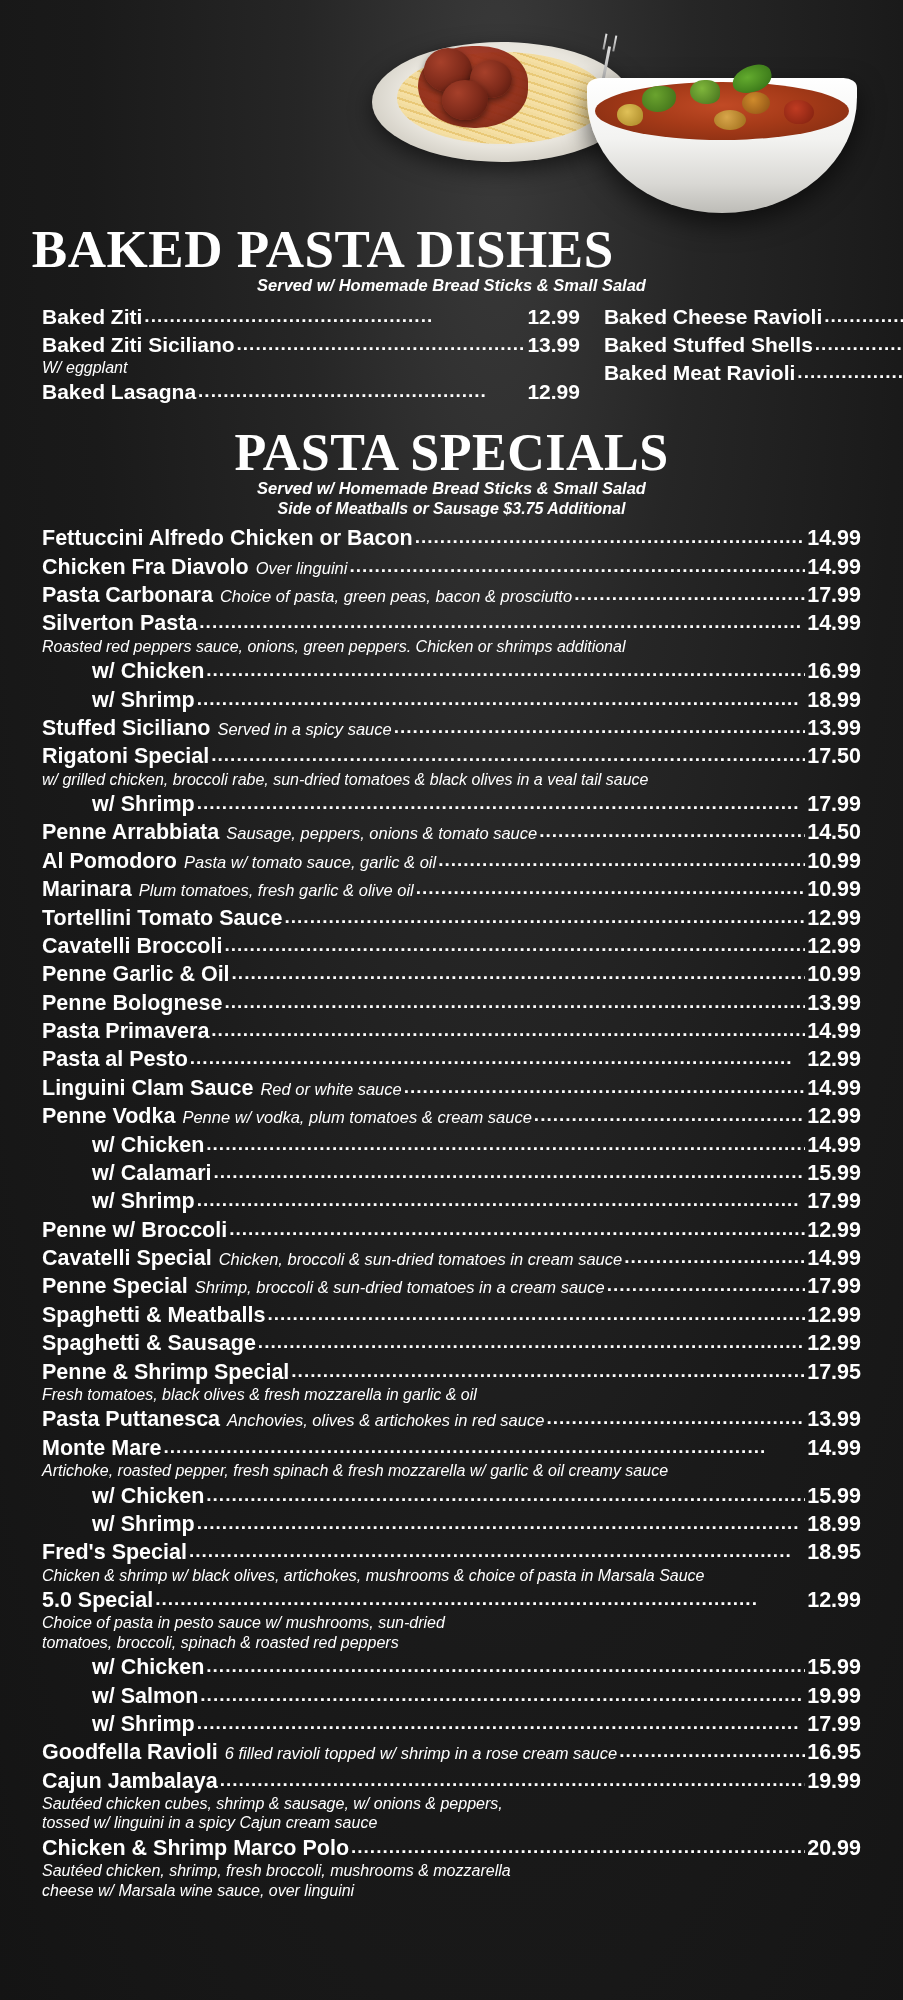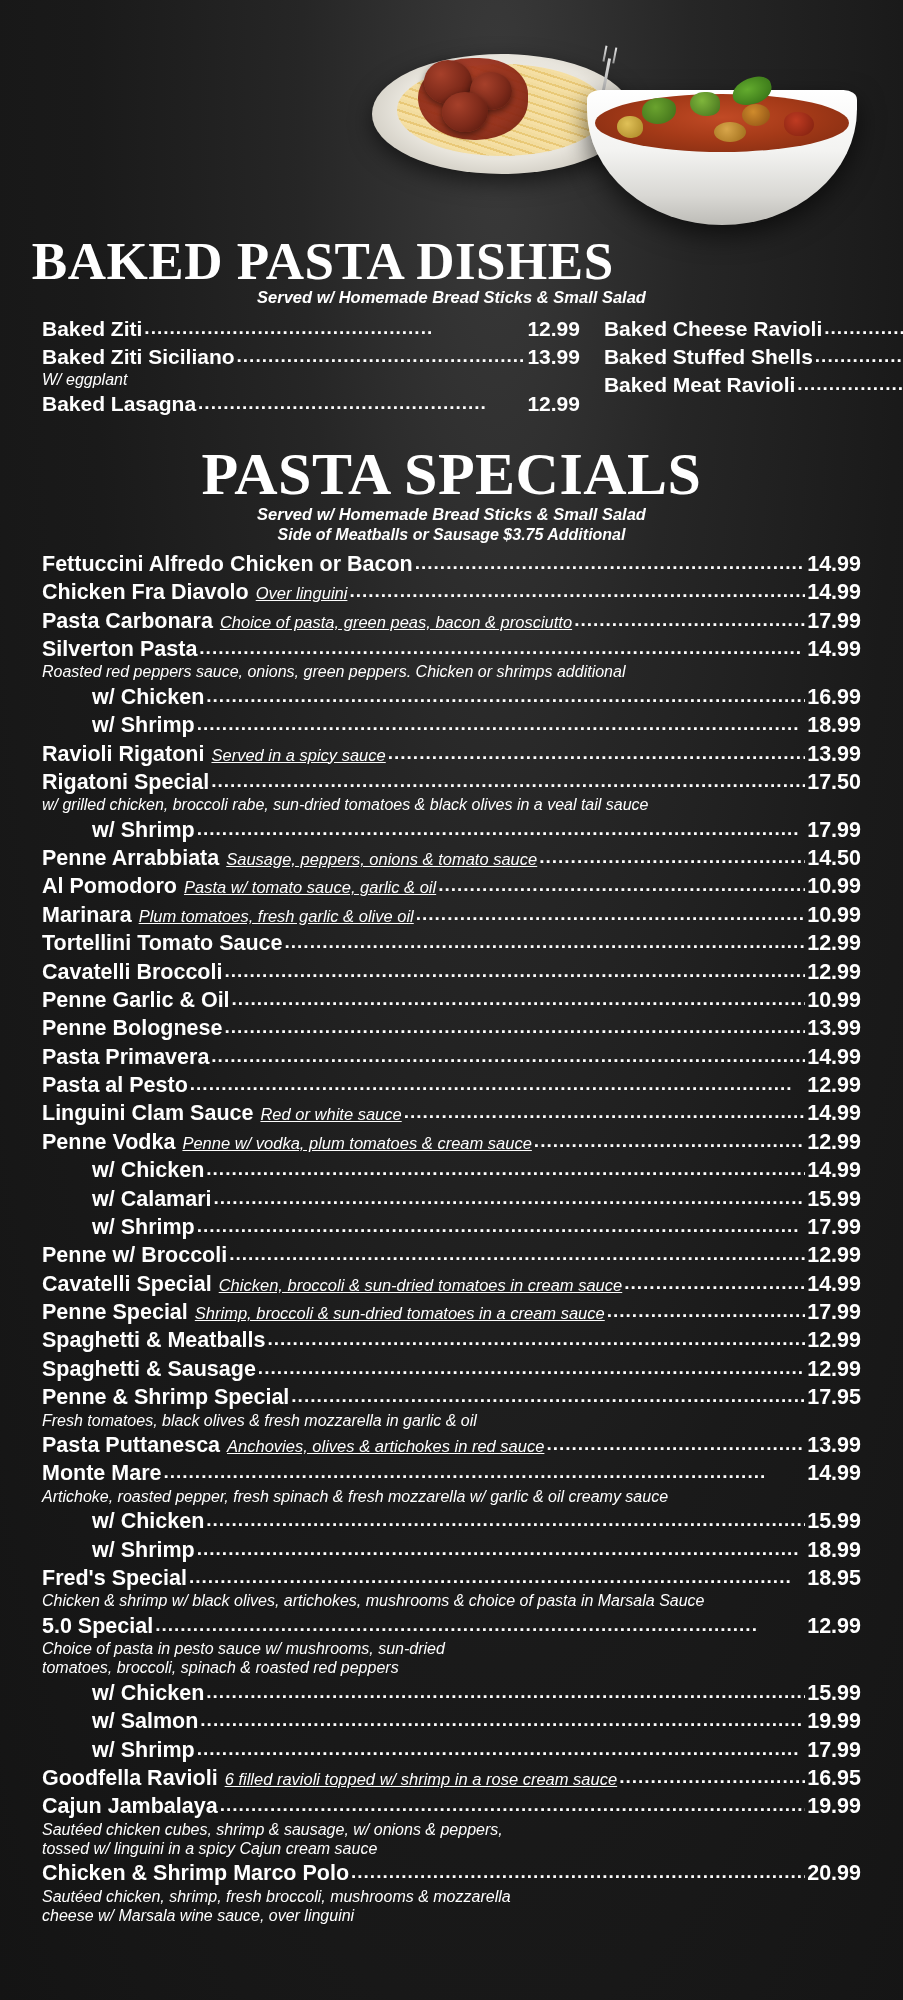--- a/index.html
+++ b/index.html
@@ -10,21 +10,21 @@
     background: #171717;
     color: #ffffff;
     font-family: "Liberation Sans", sans-serif;
     position: relative;
     overflow-x: hidden;
   }
   .page {
     width: 903px;
     min-height: 2000px;
     background: radial-gradient(ellipse at 55% 6%, #3a3a3a 0%, #262626 28%, #1a1a1a 58%, #141414 100%);
-    padding: 12px 42px 20px 42px;
+    padding: 0 42px 20px 42px;
     position: relative;
   }
 
   
   .hero {
     position: relative;
     height: 225px;
   }
   .plate {
     position: absolute;
@@ -111,23 +111,23 @@
     text-align: left;
     line-height: .95;
     margin: 0;
   }
   .title-baked {
     font-size: 52px;
     margin-left: -2px;
     transform: scaleX(1.02);
   }
   .title-specials {
-    font-size: 60px;
+    font-size: 52px;
     text-align: center;
-    margin-top: 28px;
+    margin-top: 22px;
   }
   .subtitle {
     text-align: center;
     font-style: italic;
     font-weight: bold;
     font-size: 16.5px;
     margin: 2px 0 0 0;
   }
   .subtitle.small { font-size: 16px; }
 
@@ -148,21 +148,20 @@
     line-height: 1.32;
     white-space: nowrap;
   }
   .row .nm { flex: 0 0 auto; }
   .row .desc {
     font-weight: normal;
     font-style: italic;
     font-size: 16.5px;
     margin-left: 7px;
     flex: 0 0 auto;
-    text-decoration: underline;
   }
   .row .dots {
     flex: 1 1 auto;
     overflow: hidden;
     margin: 0 2px;
     letter-spacing: 1px;
     font-weight: bold;
     font-size: 19px;
     position: relative;
     top: -2px;
@@ -280,21 +279,21 @@
         <span class="nm">w/ Chicken</span>
         <span class="dots">................................................................................................</span>
         <span class="price">16.99</span>
       </div>
       <div class="row sub-row">
         <span class="nm">w/ Shrimp</span>
         <span class="dots">................................................................................................</span>
         <span class="price">18.99</span>
       </div>
       <div class="row">
-        <span class="nm">Ravioli Rigatoni</span>
+        <span class="nm">Stuffed Siciliano</span>
         <span class="desc">Served in a spicy sauce</span>
         <span class="dots">................................................................................................</span>
         <span class="price">13.99</span>
       </div>
       <div class="row">
         <span class="nm">Rigatoni Special</span>
         <span class="dots">................................................................................................</span>
         <span class="price">17.50</span>
       </div>
       <div class="note">w/ grilled chicken, broccoli rabe, sun-dried tomatoes &amp; black olives in a veal tail sauce</div>

